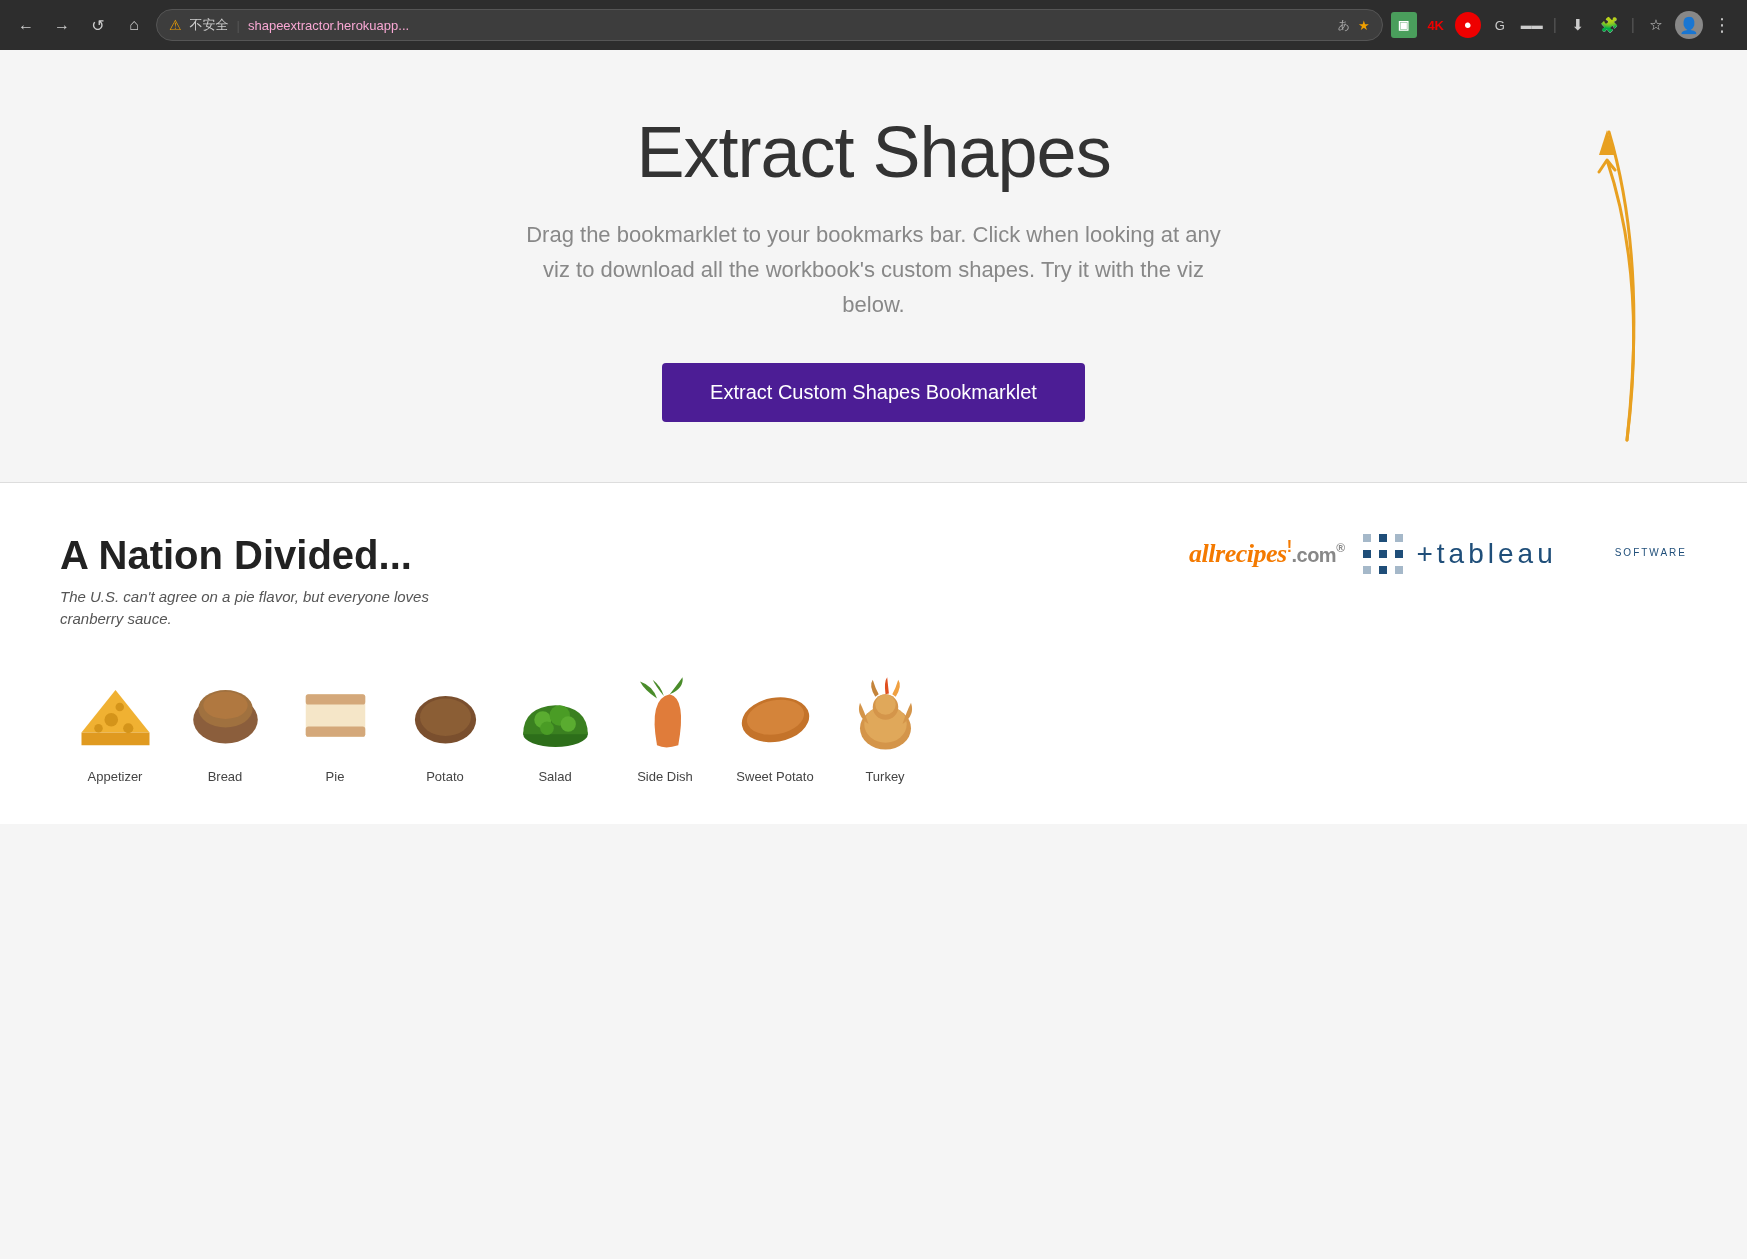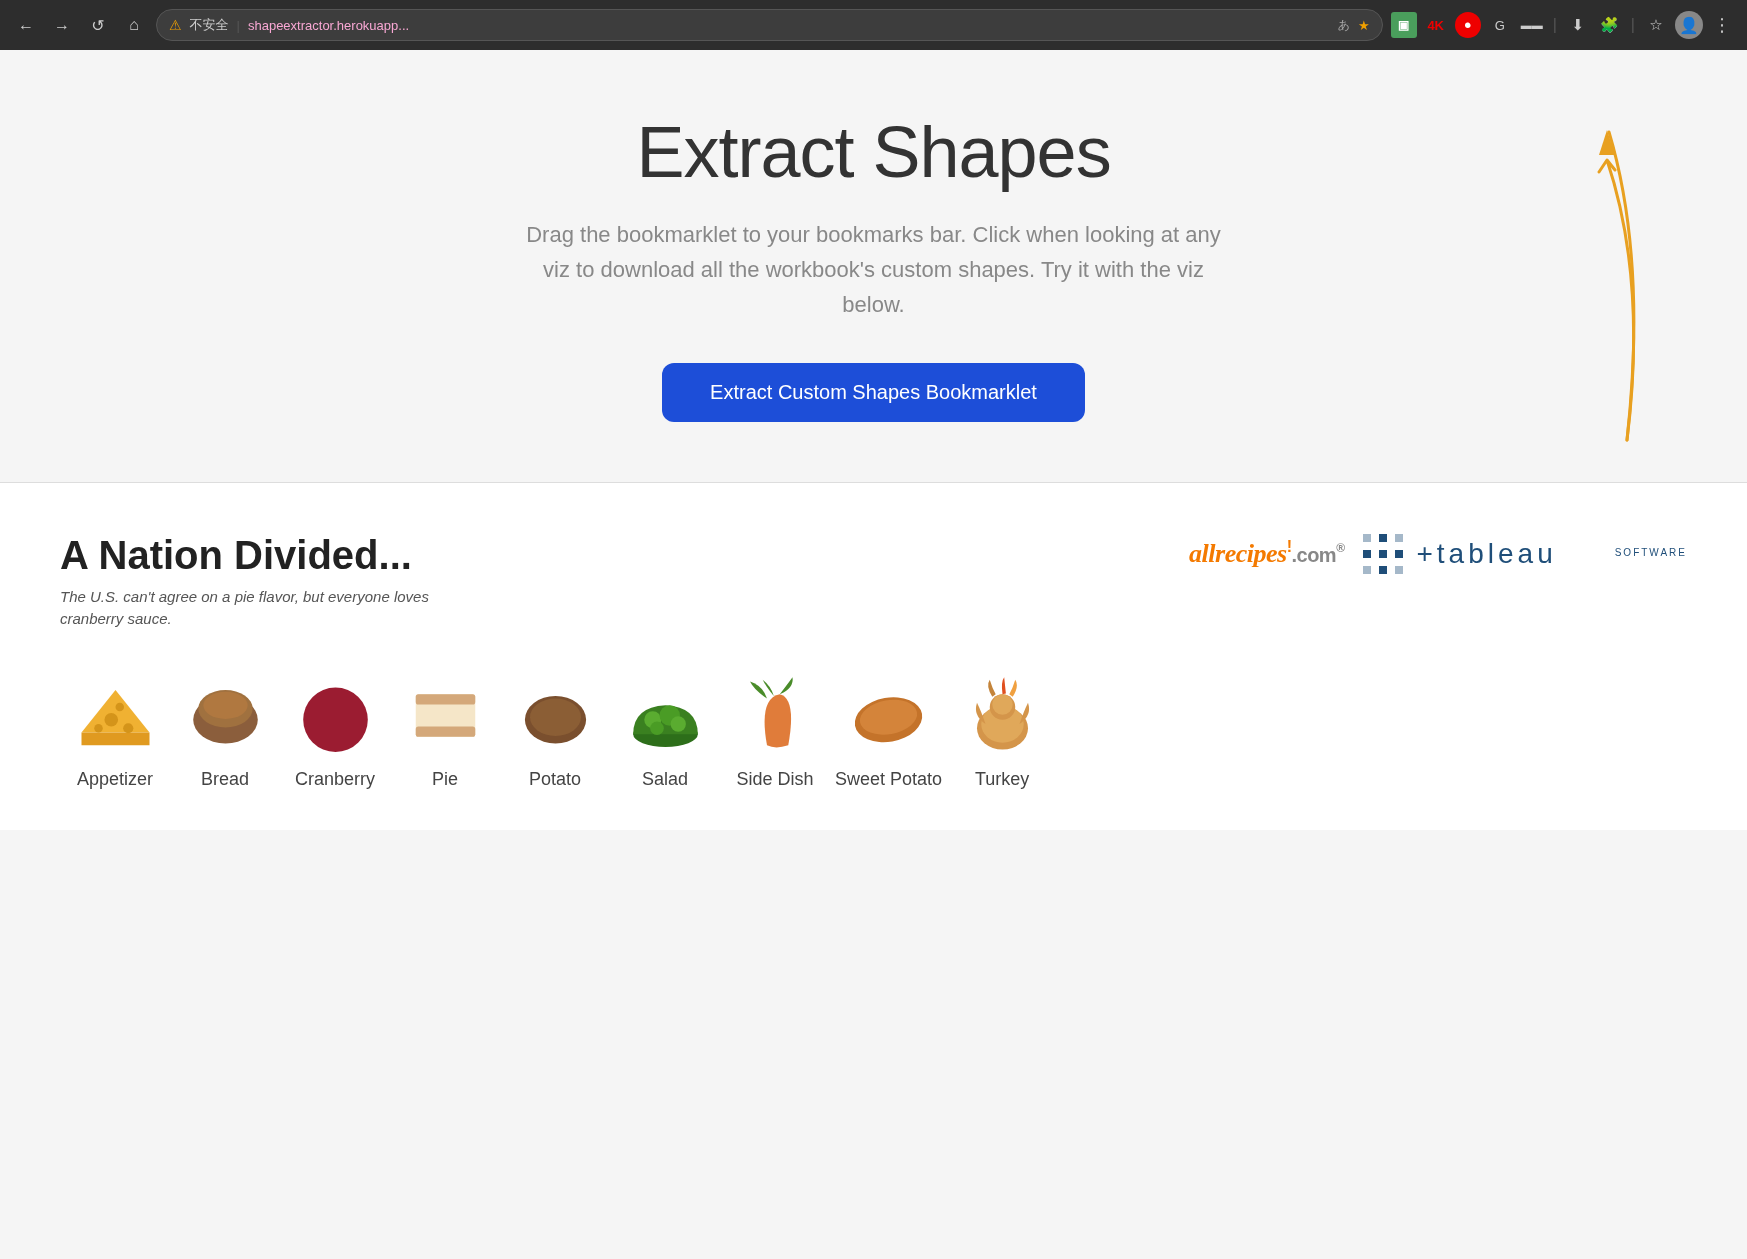--- a/index.html
+++ b/index.html
@@ -83,27 +83,27 @@
       letter-spacing: -1px;
     }
     .hero-subtitle {
       font-size: 22px;
       color: #888;
       max-width: 700px;
       margin: 0 auto 40px;
       line-height: 1.6;
     }
     .bookmarklet-btn {
-      background: #1d4ed8;
+      background: #4c1d95;
       color: white;
       border: none;
       padding: 18px 48px;
       font-size: 20px;
       cursor: pointer;
-      border-radius: 12px;
+      border-radius: 4px;
       display: inline-block;
     }
 
     
     .arrow-container {
       position: absolute;
       top: 30px;
       right: 80px;
       width: 200px;
       height: 380px;
@@ -180,21 +180,21 @@
     }
     .food-icon {
       width: 90px;
       height: 90px;
       display: flex;
       align-items: center;
       justify-content: center;
       margin-bottom: 8px;
     }
     .food-label {
-      font-size: 18px;
+      font-size: 13px;
       color: #444;
       text-align: center;
     }
   </style>
 </head>
 <body>
 
 <div class="browser-chrome">
   <button class="browser-nav-btn">←</button>
   <button class="browser-nav-btn">→</button>
@@ -300,28 +300,20 @@
         <ellipse cx="50" cy="55" rx="38" ry="28" fill="#8b5e3c"></ellipse>
         <ellipse cx="50" cy="42" rx="32" ry="22" fill="#a0713f"></ellipse>
         <ellipse cx="50" cy="38" rx="26" ry="16" fill="#b07840"></ellipse>
       </svg>
           </div>
           <span class="food-label">Bread</span>
         </div>
         <div class="food-item">
           <div class="food-icon">
             <svg width="85" height="85" viewBox="0 0 100 100">
-              <circle cx="50" cy="55" r="38" fill="#9b1c31"></circle>
-            </svg>
-          </div>
-          <span class="food-label">Cranberry</span>
-        </div>
-        <div class="food-item">
-          <div class="food-icon">
-            <svg width="85" height="85" viewBox="0 0 100 100">
         <rect x="15" y="25" width="70" height="50" rx="3" fill="#f5e6c8"></rect>
         <rect x="15" y="25" width="70" height="12" rx="3" fill="#d4a87a"></rect>
         <rect x="15" y="63" width="70" height="12" rx="3" fill="#d4a87a"></rect>
       </svg>
           </div>
           <span class="food-label">Pie</span>
         </div>
         <div class="food-item">
           <div class="food-icon">
             <svg width="85" height="85" viewBox="0 0 100 100">

